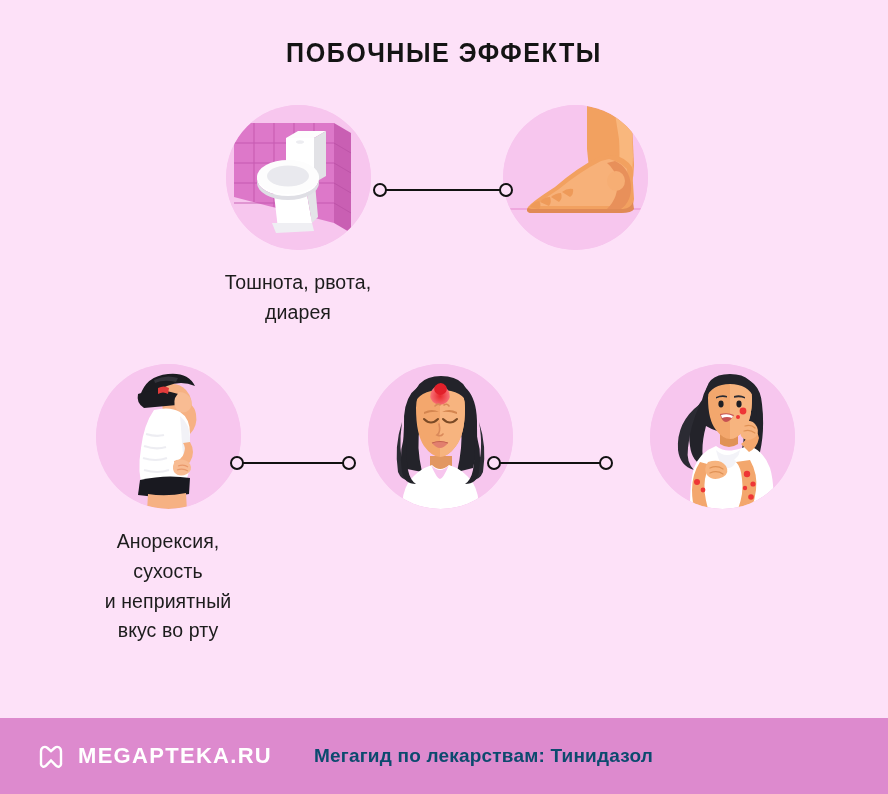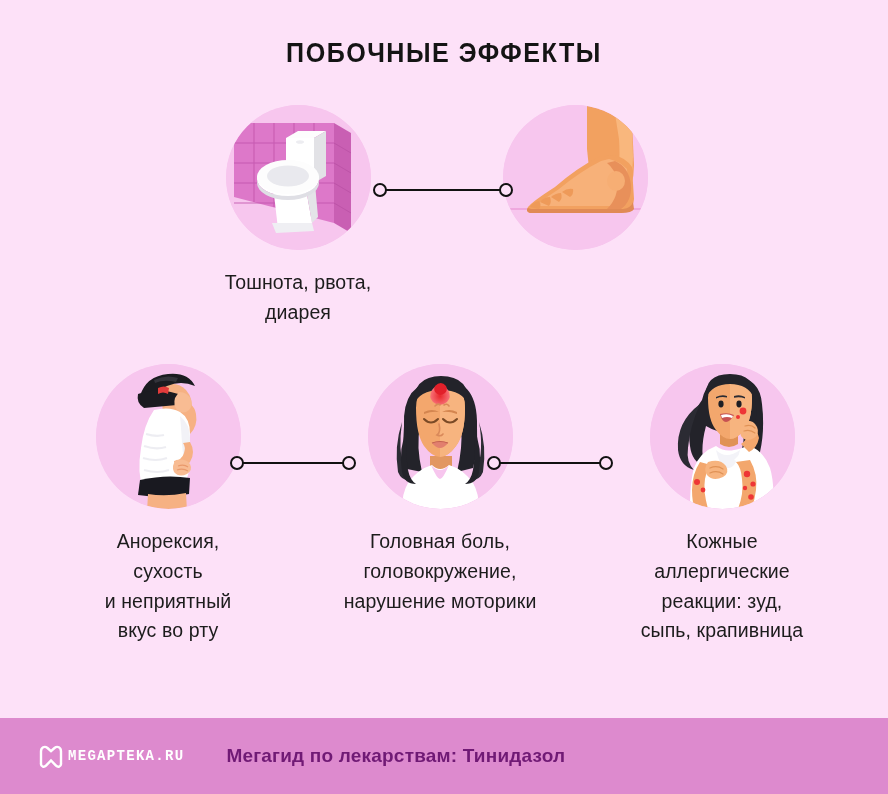--- a/index.html
+++ b/index.html
@@ -129,34 +129,34 @@
     display: flex;
     align-items: center;
   }
   .footer-logo {
     margin-left: 36px;
     width: 30px;
     height: 30px;
     flex: none;
   }
   .footer-brand {
-    margin-left: 2px;
-    font-family: Liberation Mono, monospace;
+    margin-left: 12px;
+    font-family: Liberation Sans, sans-serif;
     font-weight: 700;
-    font-size: 14px;
+    font-size: 22px;
     letter-spacing: 1.3px;
     color: #ffffff;
   }
   .footer-tagline {
     margin-left: 42px;
     font-family: "Liberation Sans Narrow", "Liberation Sans", sans-serif;
     font-weight: 700;
     font-size: 19px;
     letter-spacing: 0.2px;
-    color: #701a75;
+    color: #0c4a6e;
   }
 
   svg { display: block; }
 </style>
 </head>
 <body>
 
 <div id="infographic">
 
   <div class="title">ПОБОЧНЫЕ ЭФФЕКТЫ</div>
@@ -368,23 +368,20 @@
 
             <path d="M40 119 q10 -14 24 -18 q8 8 17 0 q14 4 24 18 q6 10 6 26 h-77 q0 -16 6 -26 z" fill="#FFFFFF"></path>
 
             <path d="M63 101 q9 10 18 0 q-6 14 -9 14 q-3 0 -9 -14 z" fill="#F7C6EE"></path>
 
             <path d="M40 62 q-3 26 0 44 q2 10 8 14 q-12 0 -14 -12 q-4 -24 6 -46 z" fill="#23232A"></path>
             <path d="M105 62 q3 26 0 44 q-2 10 -8 14 q12 0 14 -12 q4 -24 -6 -46 z" fill="#23232A"></path>
           </g>
         </svg>
       </div>
-      <div class="caption caption-wide">Головная боль,
-головокружение,
-нарушение моторики</div>
     </div>
 
     <div class="item item-skin">
       <div class="circle">
         <svg viewBox="0 0 145 145" width="145" height="145">
           <defs>
             <clipPath id="clipS">
                 <circle cx="72.5" cy="72.5" r="72.5"></circle>
               </clipPath>
           </defs>
@@ -442,24 +439,20 @@
               <path d="M60 109 q7 -3 13 1"></path>
             </g>
 
             <g stroke="#E09256" stroke-width="1.2" fill="none" stroke-linecap="round">
               <path d="M95 62 q6 -2 10 2"></path>
               <path d="M94 67 q6 -2 11 2"></path>
             </g>
           </g>
         </svg>
       </div>
-      <div class="caption caption-wide">Кожные
-аллергические
-реакции: зуд,
-сыпь, крапивница</div>
     </div>
 
   </div>
 
   <div class="connector conn-2">
     <div class="line"></div>
     <div class="node start"></div>
     <div class="node end"></div>
   </div>
   <div class="connector conn-3">

